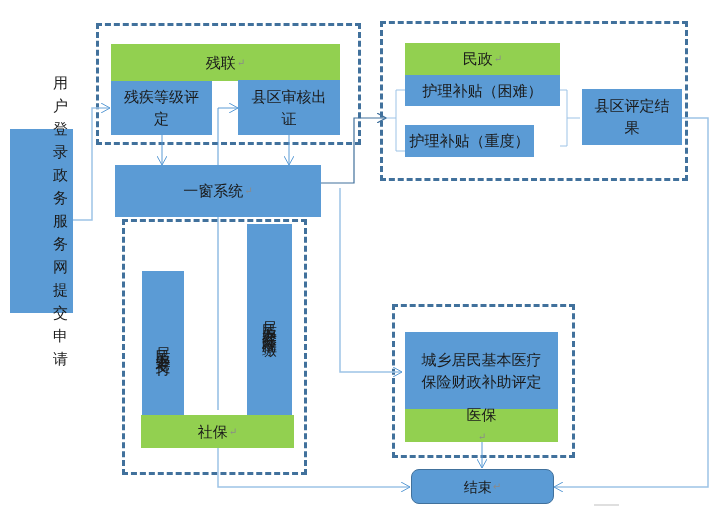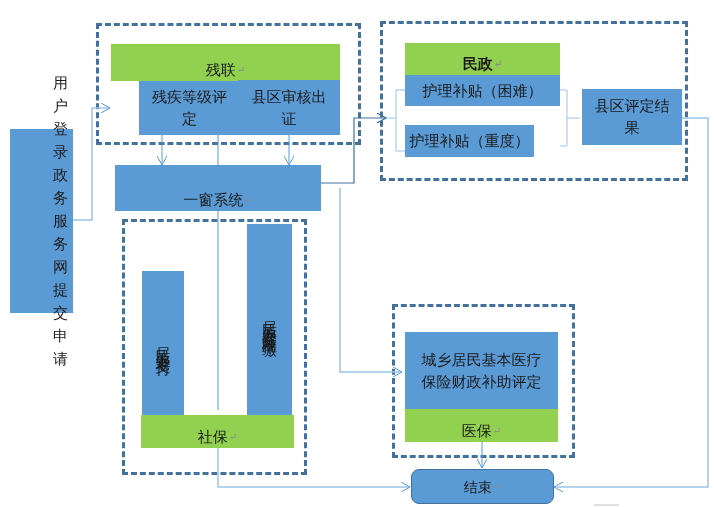--- a/index.html
+++ b/index.html
@@ -1,21 +1,21 @@
 <!DOCTYPE html>
 <html><head>
 <meta charset="utf-8">
 <style>
   html, body { margin:0; padding:0; background:#ffffff; }
   body { width:714px; height:507px; position:relative; overflow:hidden;
          font-family:"DejaVu Serif","Liberation Serif",serif; color:#1a1a1a; }
   .box { position:absolute; background:#5b9bd5; box-sizing:border-box;
          display:flex; align-items:center; justify-content:center; text-align:center;
          font-size:15px; line-height:22px; }
-  .green { background:#92d050;align-items:flex-end; }
+  .green { background:#92d050; }
   .vtext { writing-mode:vertical-rl; text-orientation:upright; letter-spacing:3px; font-size:15px; line-height:20px; }
   .dash { position:absolute; box-sizing:border-box; border:3px dashed #41719c; }
   .pm { color:#8a8a8a; font-size:10px; margin-left:1px; }
   svg.conn { position:absolute; left:0; top:0; width:714px; height:507px; pointer-events:none; }
   .end { border-radius:8px; border:1px solid #41719c; font-family:"DejaVu Sans","Liberation Sans",sans-serif; font-size:14px; }
 </style>
 </head>
 <body>
 
 <div class="dash" style="left:96px;top:23px;width:265px;height:122px;"></div>
@@ -47,33 +47,33 @@
 </svg>
 
 <div class="box vtext-wrap" style="left:10px;top:129px;width:63px;height:184px;padding:6px 12px;">
   <span style="font-size:15px;line-height:23px;letter-spacing:2px;margin-left:40px;">用户登录政务服务网提交申请</span>
 </div>
 
 <div class="box green" style="left:111px;top:44px;width:229px;height:37px;">
   <span>残联</span>
     <span class="pm">↵</span>
 </div>
-<div class="box" style="left:111px;top:81px;width:101px;height:54px;padding:0 8px;margin-left:28px;">
+<div class="box" style="left:111px;top:81px;width:101px;height:54px;padding:0 8px;">
   <span>残疾等级评定</span>
 </div>
 <div class="box" style="left:238px;top:80px;width:102px;height:55px;padding:0 10px;">
   <span>县区审核出证</span>
 </div>
 
-<div class="box" style="left:115px;top:165px;width:206px;height:46px;align-items:flex-end;">
+<div class="box" style="left:115px;top:165px;width:206px;height:52px;">
   <span>一窗系统</span>
     <span class="pm">↵</span>
 </div>
 
-<div class="box green" style="left:405px;top:43px;width:155px;height:32px;font-weight:bold;">
+<div class="box green" style="left:405px;top:43px;width:155px;height:32px;">
   <span>民政</span>
     <span class="pm">↵</span>
 </div>
 <div class="box" style="left:405px;top:75px;width:155px;height:31px;">
   <span>护理补贴（困难）</span>
 </div>
 <div class="box" style="left:405px;top:125px;width:129px;height:32px;">
   <span>护理补贴（重度）</span>
 </div>
 <div class="box" style="left:582px;top:89px;width:100px;height:56px;padding:9px 12px;">
@@ -87,21 +87,21 @@
   <span class="vtext">居民养老保险征缴</span>
 </div>
 <div class="box green" style="left:141px;top:415px;width:153px;height:33px;">
   <span>社保</span>
     <span class="pm">↵</span>
 </div>
 
 <div class="box" style="left:405px;top:332px;width:153px;height:77px;padding:0 12px;justify-content:flex-end;">
   <span>城乡居民基本医疗保险财政补助评定</span>
 </div>
-<div class="box green" style="left:405px;top:409px;width:153px;height:33px;">
+<div class="box green" style="left:405px;top:409px;width:153px;height:33px;flex-direction:column;">
   <span>医保</span>
     <span class="pm">↵</span>
 </div>
 
 <div class="box end" style="left:411px;top:469px;width:143px;height:35px;">
   <span>结束</span>
     <span class="pm">↵</span>
 </div>
 
 </body></html>

